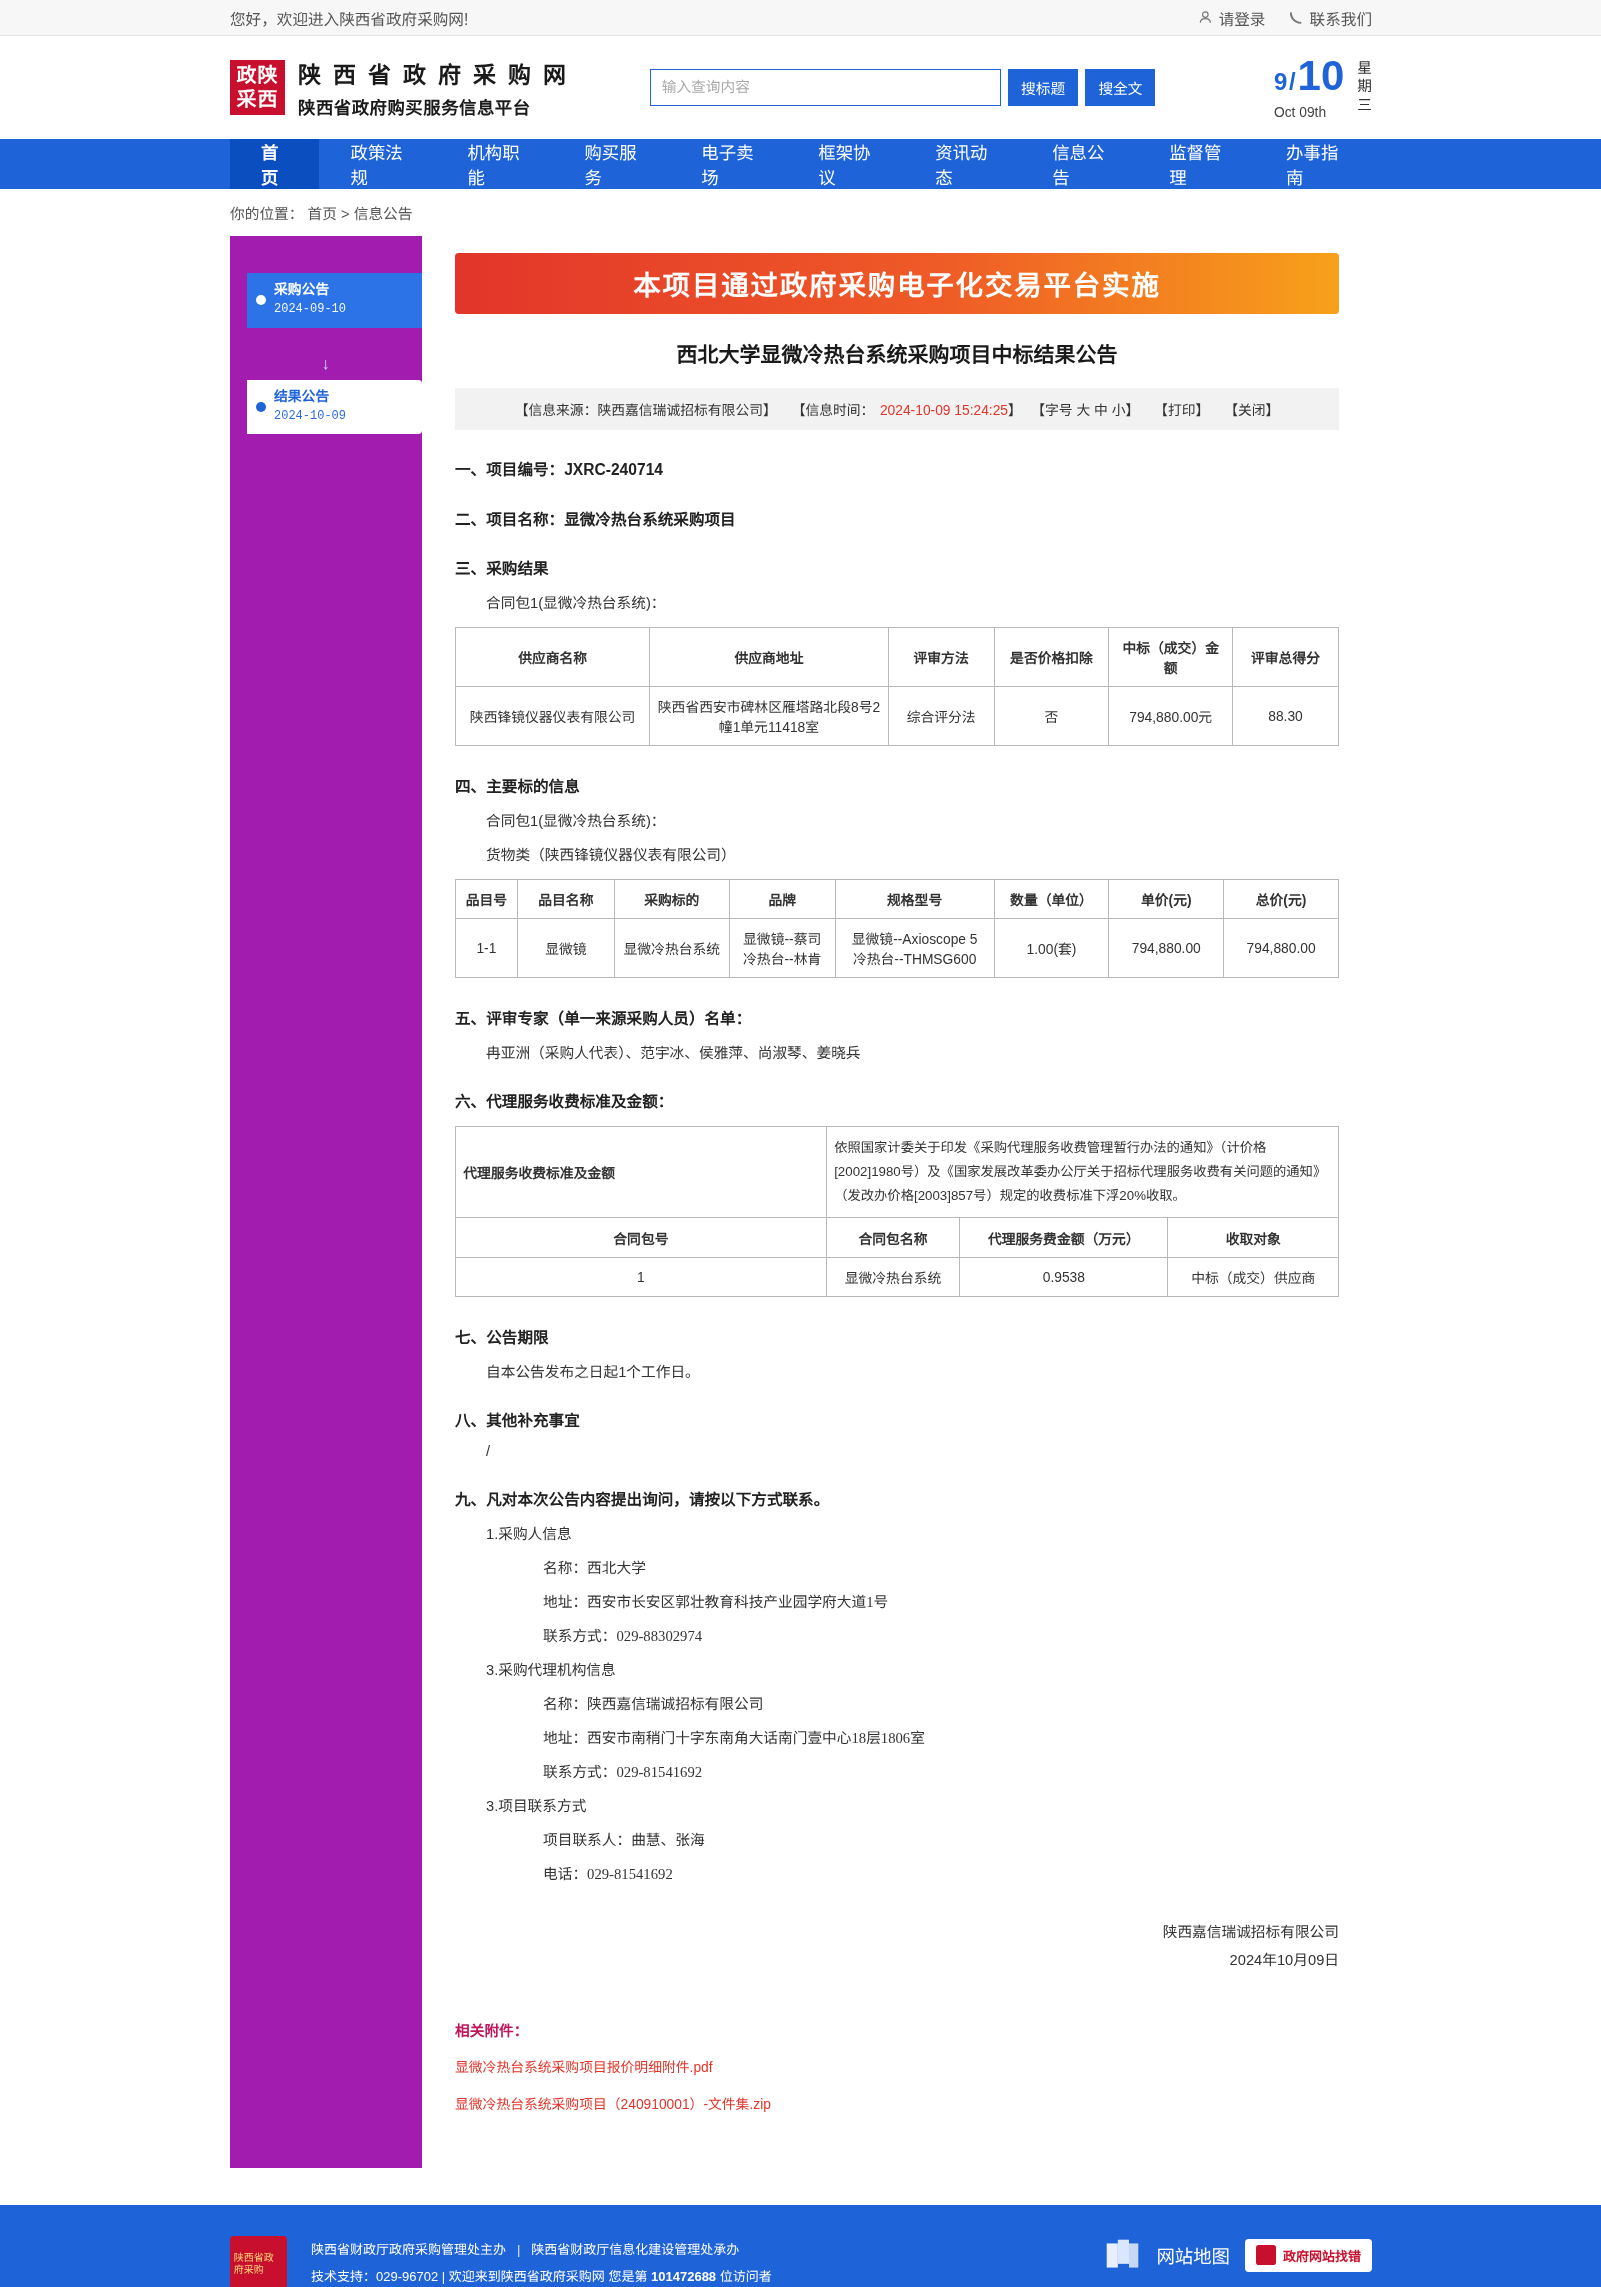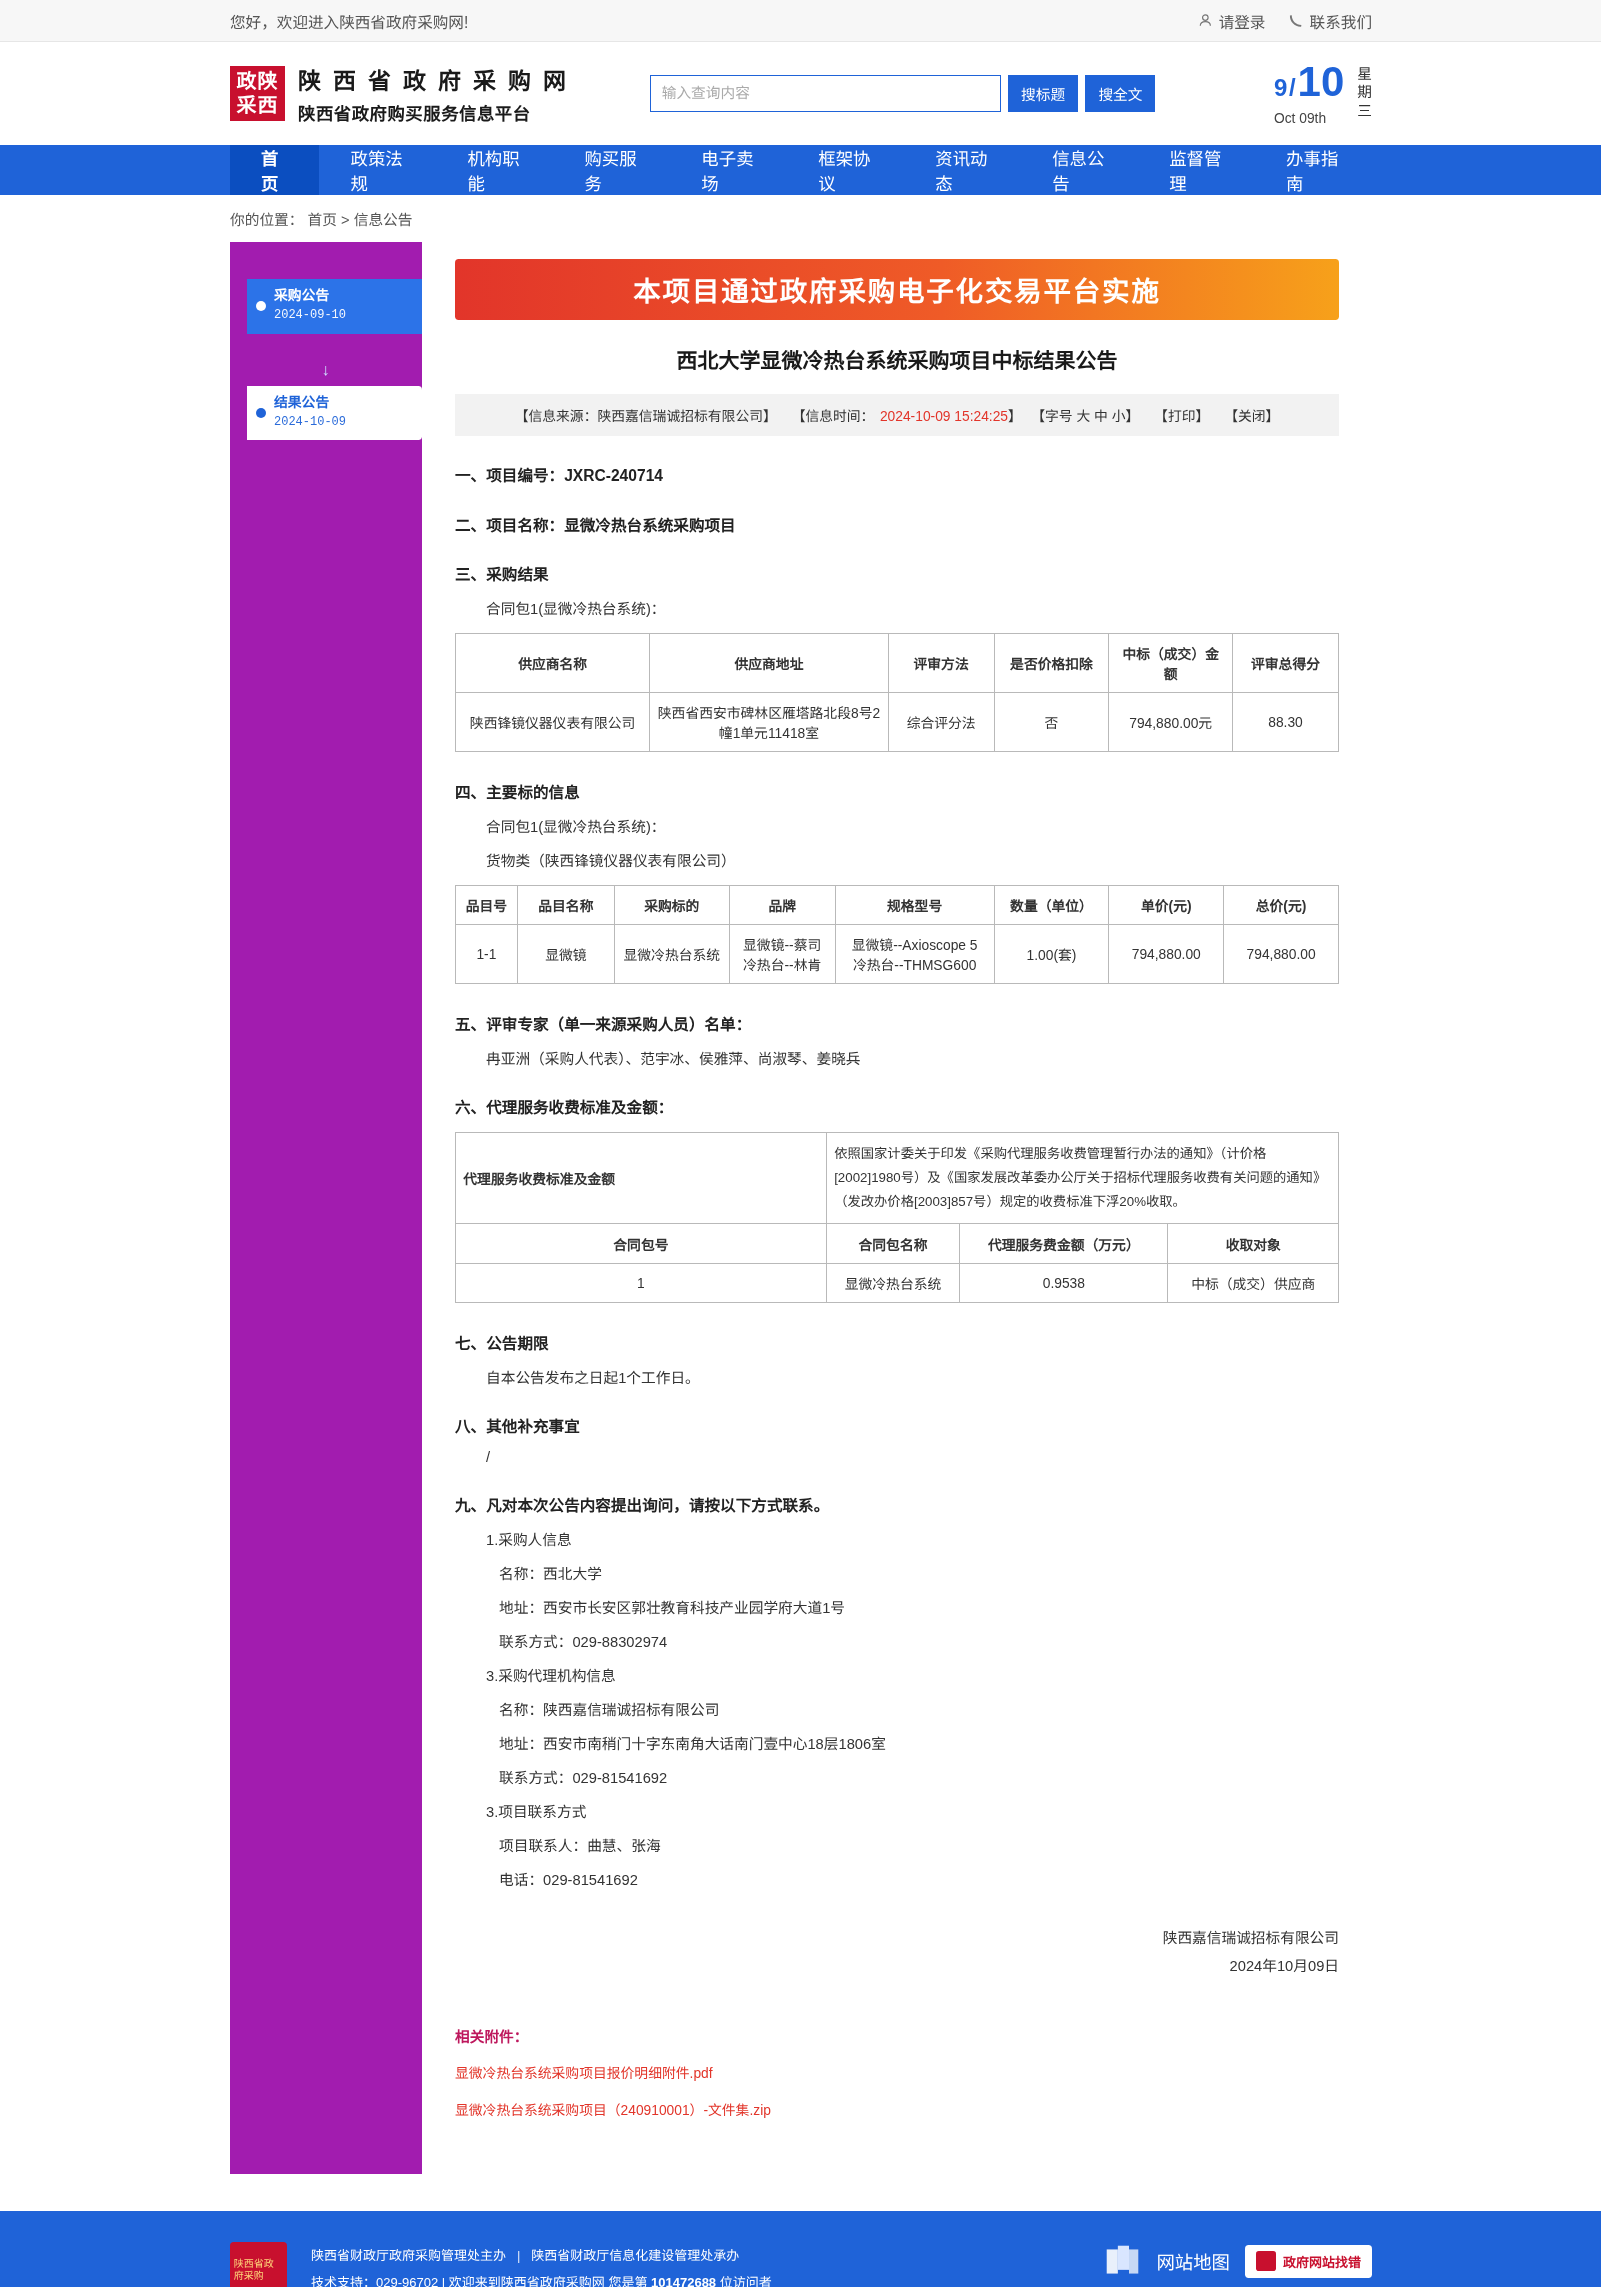--- a/index.html
+++ b/index.html
@@ -8,21 +8,21 @@
     width:1602px;
     font-family:"Liberation Sans","DejaVu Sans",sans-serif;
     background:#ffffff;
     color:#333;
     font-size:18.4px;
   }
   .page { width:1602px; margin:0 auto; }
 
   
   .topbar {
-    height:42px;
+    height:36px;
     background:#f7f7f7;
     border-bottom:0.9px solid #e6e6e6;
     display:flex;
     align-items:center;
     font-size:15.6px;
     color:#555;
   }
   .topbar .inner { width:1146px; margin:0 auto; display:flex; align-items:center; width:100%; padding:0 230px; }
   .topbar .welcome { flex:1; }
   .topbar .links { display:flex; gap:24px; align-items:center; }
@@ -110,21 +110,21 @@
   }
   .meta-bar {
     background:#f2f2f2; font-size:13.8px; color:#333; padding:11px 9.2px; text-align:center;
   }
   .meta-bar .red { color:#e2352a; }
   .meta-bar .seg { margin:0 5.5px; }
 
   .sec { font-size:15.6px; font-weight:bold; color:#222; margin:27.5px 0 0 0; }
   .p { font-size:14.7px; color:#333; margin:13px 0 0 0; }
   .indent1 { margin-left:31px; }
-  .indent3 { margin-left:44px; }
+  .indent3 { margin-left:88px;font-family:Liberation Serif, serif; }
 
   table { border-collapse:collapse; width:100%; margin-top:14.7px; font-size:13.8px; }
   table th, table td { border:0.9px solid #b9b9b9; padding:9.2px 7.3px; text-align:center; color:#333; }
   table th { font-weight:bold; background:#fff; }
   .fee-head td { text-align:left; }
   .fee-label { text-align:center; font-weight:bold; width:42%; }
   .fee-text { font-size:13.3px; line-height:24px; text-align:left; }
   .sign { text-align:right; font-size:14.7px; margin-top:37px; color:#333; }
   .sign div { margin-top:7.3px; }
 

